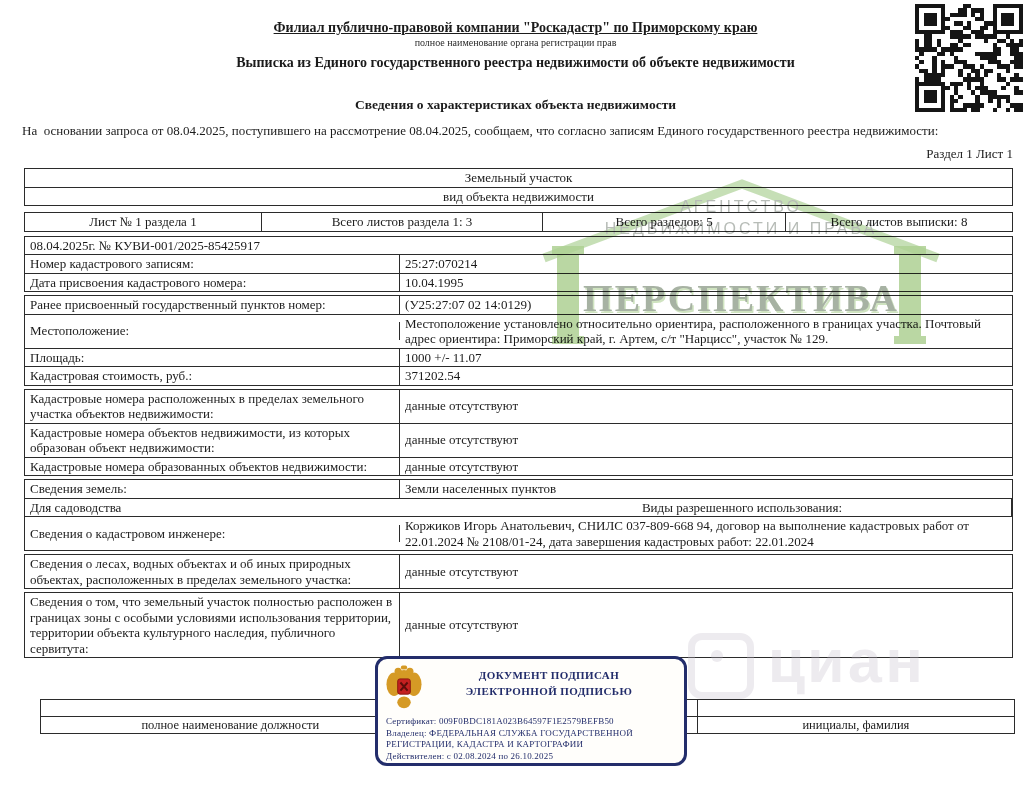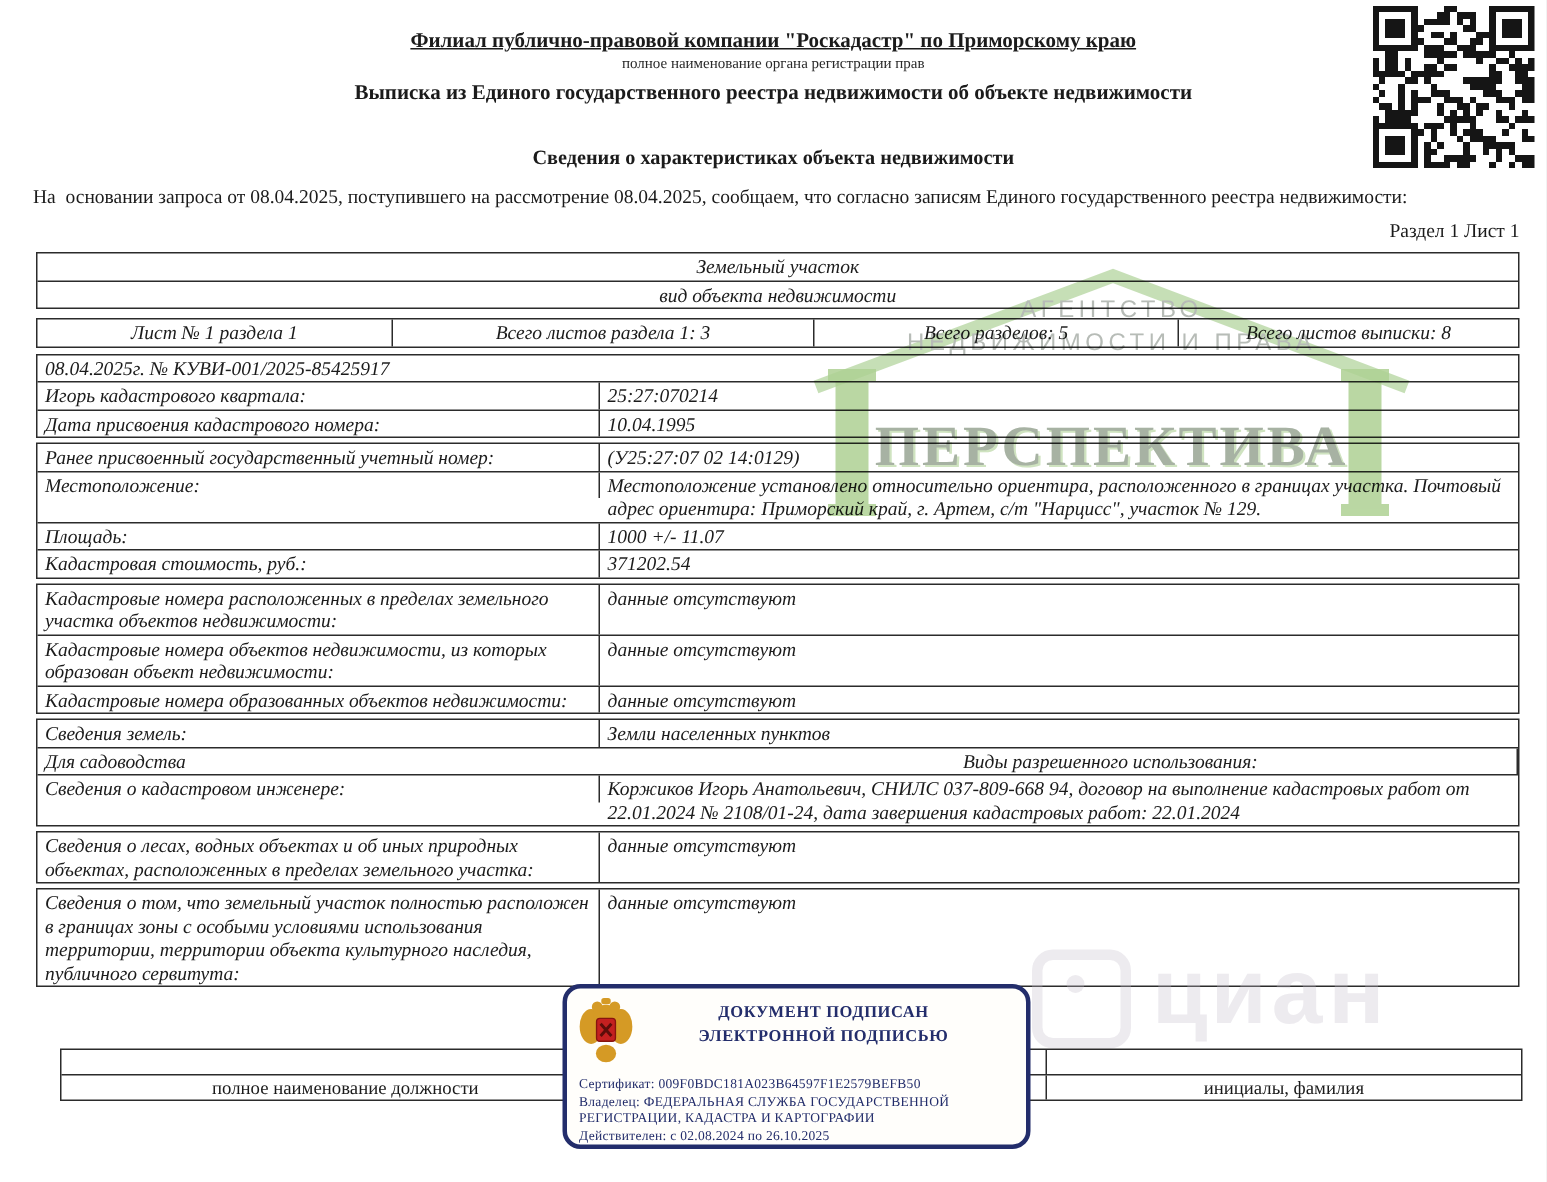--- a/index.html
+++ b/index.html
@@ -11,21 +11,21 @@
   .header{padding-top:20px;text-align:center;}
   .org-name{font-size:14px;font-weight:bold;text-decoration:underline;}
   .org-caption{font-size:10px;margin-top:1px;color:#2a2a2a;}
   .doc-title{font-size:14px;font-weight:bold;margin-top:7px;}
   .section-title{font-size:13.5px;font-weight:bold;margin-top:26px;}
   .basis{font-size:13px;margin:10px 18px 0 22px;white-space:pre-wrap;}
   .section-sheet{font-size:13px;text-align:right;margin:7px 18px 0 0;}
   
   .tbl{margin:0 18px 0 24px;border:1px solid #2b2b2b;background:transparent;}
   .tbl.mt6{margin-top:6px;} .tbl.mt4{margin-top:4px;} .tbl.mt3{margin-top:3px;}
-  .trow{display:flex;align-items:flex-start;font-style:italic;}
+  .trow{display:flex;align-items:center;}
   .trow + .trow{border-top:1px solid #2b2b2b;}
   .tc{font-size:13px;line-height:15.5px;padding:1px 5px;}
   .center-row .tc{width:100%;text-align:center;}
   .tl{flex:0 0 38%;border-right:1px solid #2b2b2b;box-sizing:border-box;}
   .tv{flex:1 1 auto;}
   .info4 .tc{text-align:center;box-sizing:border-box;}
   .info4 .c1{flex:0 0 24%;border-right:1px solid #2b2b2b;}
   .info4 .c2{flex:0 0 28.5%;border-right:1px solid #2b2b2b;}
   .info4 .c3{flex:0 0 24.6%;border-right:1px solid #2b2b2b;}
   .info4 .c4{flex:1 1 auto;}
@@ -101,32 +101,32 @@
       <div class="tc c3">Всего разделов: 5</div>
       <div class="tc c4">Всего листов выписки: 8</div>
     </div>
   </div>
 
   <div class="tbl mt4">
     <div class="trow">
         <div class="tc" style="width:100%">08.04.2025г. № КУВИ-001/2025-85425917</div>
       </div>
     <div class="trow">
-      <div class="tc tl">Игорь кадастрового квартала:</div>
+      <div class="tc tl">Номер кадастрового записям:</div>
       <div class="tc tv">25:27:070214</div>
     </div>
     <div class="trow">
       <div class="tc tl">Дата присвоения кадастрового номера:</div>
       <div class="tc tv">10.04.1995</div>
     </div>
   </div>
 
   <div class="tbl mt3">
     <div class="trow">
-      <div class="tc tl">Ранее присвоенный государственный учетный номер:</div>
+      <div class="tc tl">Ранее присвоенный государственный пунктов номер:</div>
       <div class="tc tv">(У25:27:07 02 14:0129)</div>
     </div>
     <div class="trow">
       <div class="tc tl">Местоположение:</div>
       <div class="tc tv">Местоположение установлено относительно ориентира, расположенного в границах участка. Почтовый адрес ориентира: Приморский край, г. Артем, с/т "Нарцисс", участок № 129.</div>
     </div>
     <div class="trow">
       <div class="tc tl">Площадь:</div>
       <div class="tc tv">1000 +/- 11.07</div>
     </div>

